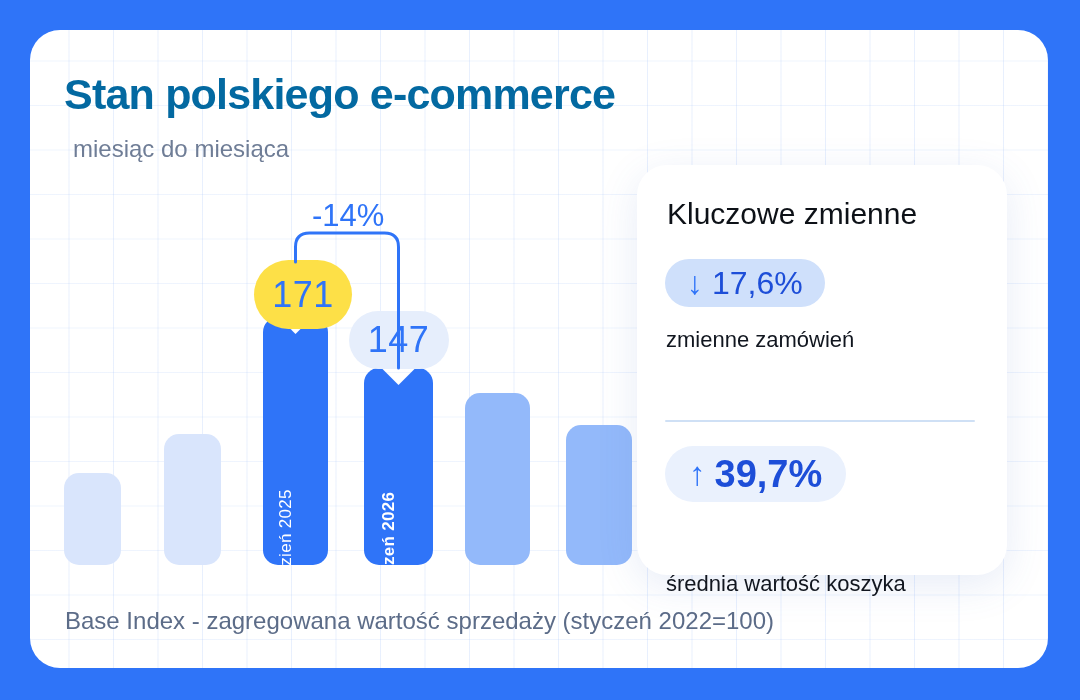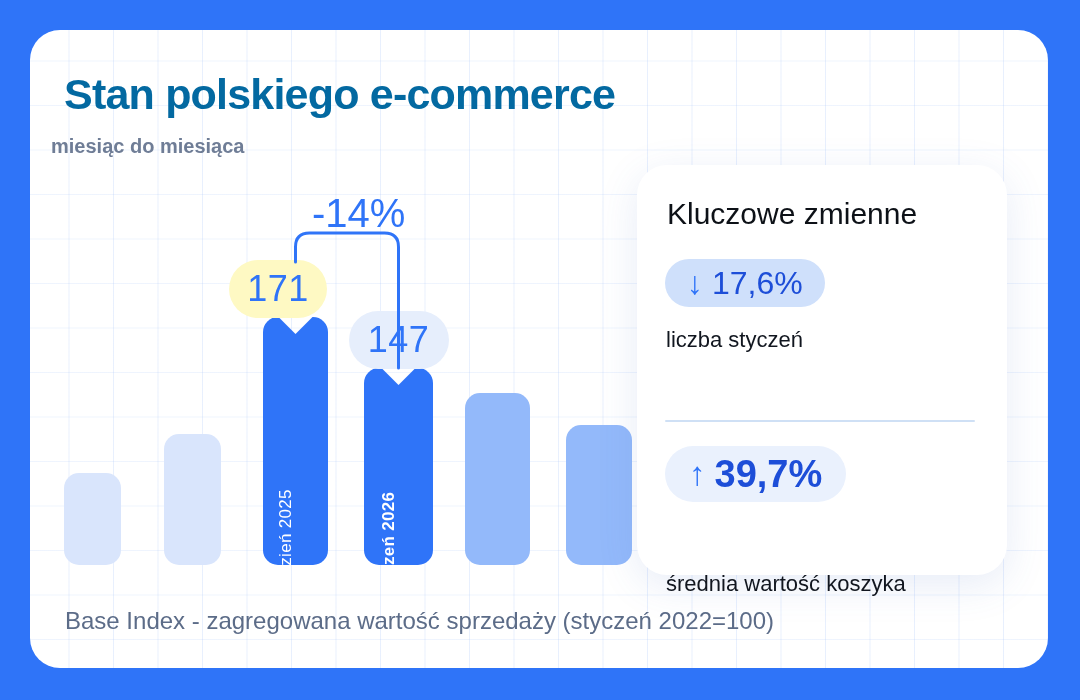--- a/index.html
+++ b/index.html
@@ -54,24 +54,24 @@
     left: 34px;
     top: 40px;
     font-size: 43px;
     font-weight: 700;
     letter-spacing: -0.8px;
     color: #0369a1;
     white-space: nowrap;
   }
   #subtitle {
     position: absolute;
-    left: 21px;
+    left: 43px;
     top: 105px;
-    font-size: 20px;
-    font-weight: 700;
+    font-size: 24px;
+    font-weight: 400;
     color: #6f7d96;
     white-space: nowrap;
   }
 
   
   #plot {
     position: absolute;
     left: 0;
     top: 0;
     width: 1018px;
@@ -103,23 +103,24 @@
     border-radius: 999px;
     font-size: 36px;
     color: #2f74f8;
     letter-spacing: 0.5px;
   }
 
   
   #bracket { position: absolute; left: 0; top: 0; pointer-events: none; }
   #delta-label {
     position: absolute;
-    font-size: 40px;
+    font-size: 31px;
     color: #2f74f8;
     white-space: nowrap;
+    margin-top: 7px;
   }
 
   
   #footnote {
     position: absolute;
     left: 35px;
     top: 577px;
     font-size: 24px;
     color: #5c6c88;
     white-space: nowrap;
@@ -205,41 +206,41 @@
           <span class="bar-label">Grudzień 2025</span>
         </div>
         <div class="bar" style="left: 334px; top: 338px; width: 69px; height: 197px; background: rgb(47, 116, 248); clip-path: polygon(0px 0px, 17.5px 0px, 34.5px 17px, 51.5px 0px, 100% 0px, 100% 100%, 0px 100%);">
           <span class="bar-label bold">Styczeń 2026</span>
         </div>
         <div class="bar" style="left: 435px; top: 363px; width: 65px; height: 172px; background: rgb(147, 185, 250);"></div>
         <div class="bar" style="left: 536px; top: 395px; width: 66px; height: 140px; background: rgb(147, 185, 250);"></div>
         <div class="bar" style="left: 637px; top: 420px; width: 66px; height: 115px; background: rgb(147, 185, 250);"></div>
         <div class="bar" style="left: 738px; top: 420px; width: 66px; height: 115px; background: rgb(147, 185, 250);"></div>
         <div class="bar" style="left: 839px; top: 420px; width: 66px; height: 115px; background: rgb(147, 185, 250);"></div>
-        <div class="bubble" style="width: 98px; height: 58px; left: 199px; top: 230px; background: #fef9c3; color: rgb(47, 116, 248); font-size: 36px;">171</div>
+        <div class="bubble" style="width: 98px; height: 69px; left: 224px; top: 230px; background: #fde047; color: rgb(47, 116, 248); font-size: 36px;">171</div>
         <div class="bubble" style="width: 100px; height: 58px; left: 318.5px; top: 281px; background: rgb(230, 238, 252); color: rgb(47, 116, 248); font-size: 36px;">147</div>
         <svg id="bracket" width="1018" height="638">
           <path d="M 265.5 232 L 265.5 217 Q 265.5 203 279.5 203 L 354.5 203 Q 368.5 203 368.5 217 L 368.5 338" fill="none" stroke="#2f74f8" stroke-width="3" stroke-linecap="round"></path>
         </svg>
         <div id="delta-label" style="color: rgb(47, 116, 248); left: 282px; top: 161px;">-14%</div>
       </div>
 
     <div id="title">Stan polskiego e-commerce</div>
     <div id="subtitle">miesiąc do miesiąca</div>
 
     <div id="footnote">Base Index - zagregowana wartość sprzedaży (styczeń 2022=100)</div>
 
     <div id="panel">
       <div id="panel-title">Kluczowe zmienne</div>
 
       <div class="metric-pill" id="pill-1">
         <span class="metric-arrow">↓</span>
         <span class="metric-val">17,6%</span>
       </div>
-      <div class="metric-caption" id="caption-1">liczba styczeń</div>
+      <div class="metric-caption" id="caption-1">zmienne zamówień</div>
 
       <div id="panel-divider"></div>
 
       <div class="metric-pill" id="pill-2">
         <span class="metric-arrow">↑</span>
         <span class="metric-val">39,7%</span>
       </div>
       <div class="metric-caption" id="caption-2">średnia wartość koszyka</div>
     </div>
 

